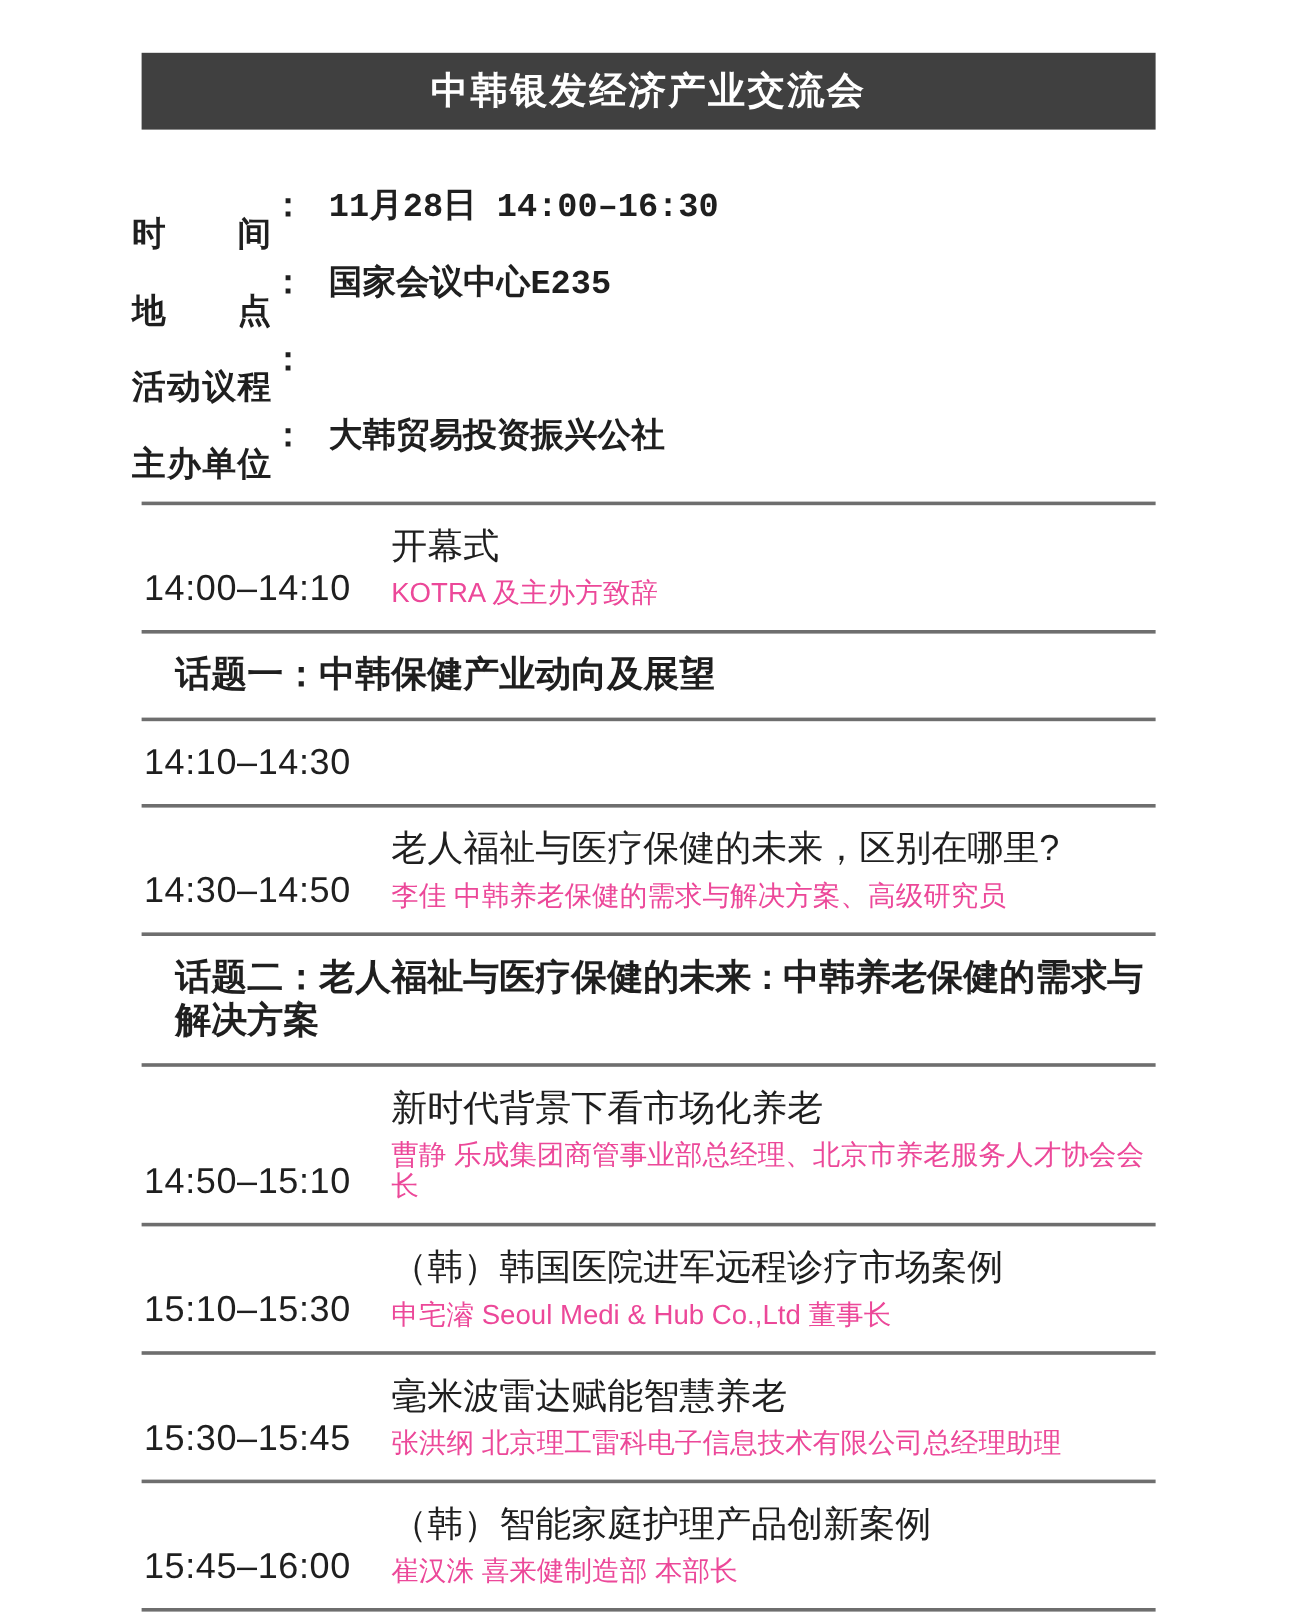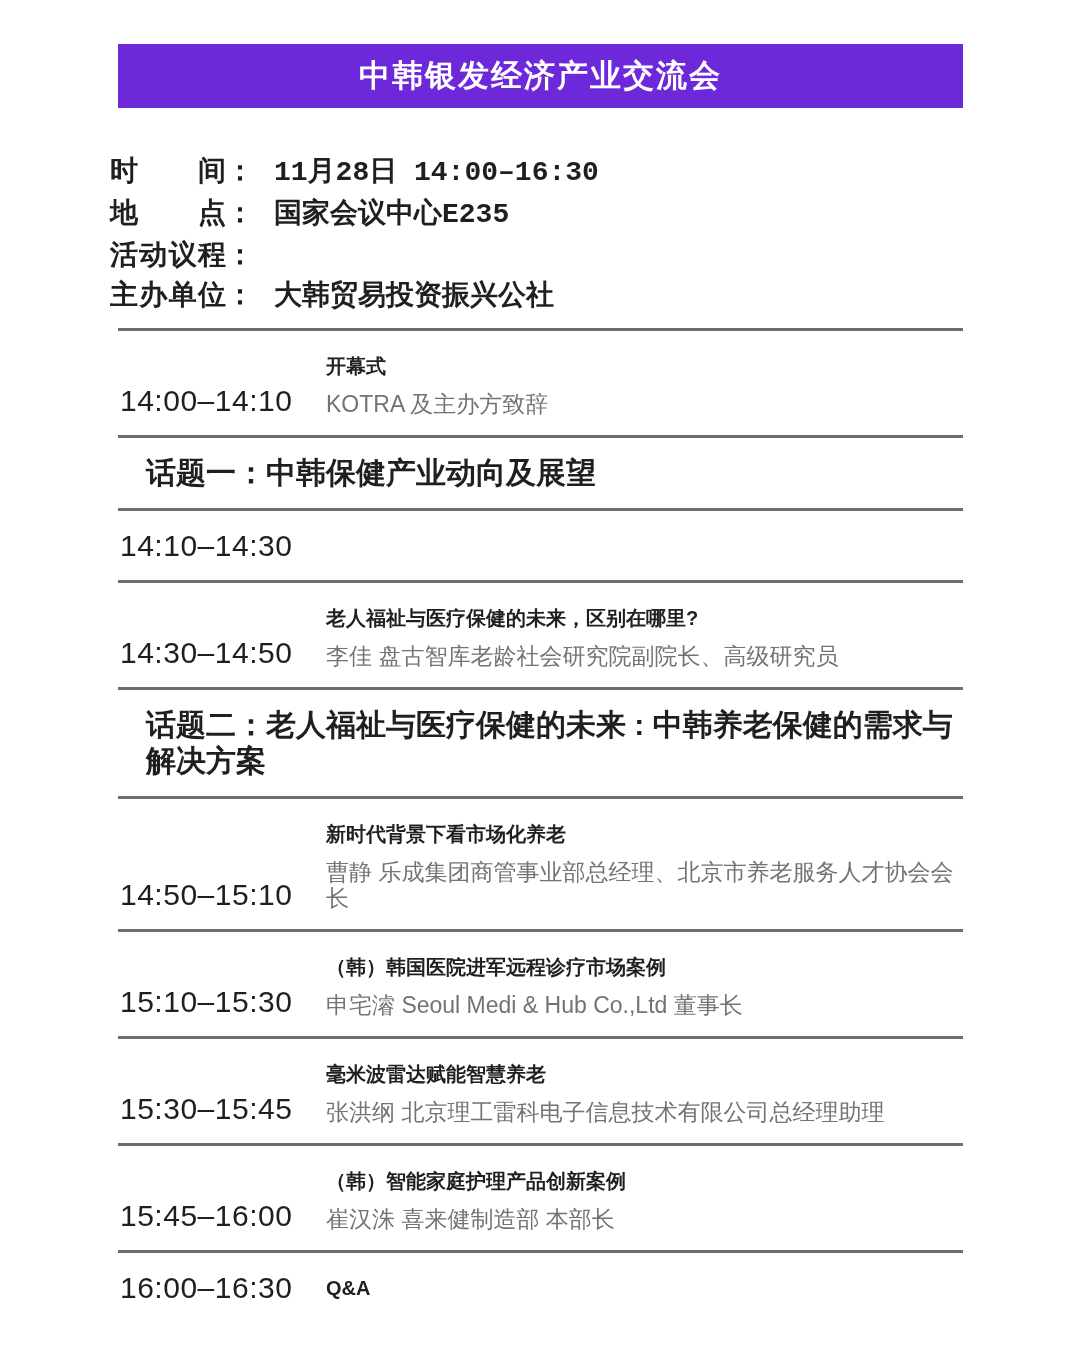--- a/index.html
+++ b/index.html
@@ -28,62 +28,63 @@
 
   
   .info { margin: 43px 0 0 110px; }
   .info-row { font-size: 28px; line-height: 40px; font-weight: bold; white-space: nowrap; }
   .info-label {
     display: inline-block;
     width: 116px;
     text-align: justify;
     text-align-last: justify;
     vertical-align: top;
+    margin-top: 24px;
   }
   .info-colon { display: inline-block; }
   .info-value { display: inline-block; margin-left: 20px; font-weight: bold; font-family: Liberation Mono, monospace; }
 
   
   .agenda { margin: 11px 0 0 118px; width: 845px; }
   .divider { height: 3px; background: #6e6e6e; }
 
   .row-session { display: flex; align-items: flex-end; padding: 19px 0 18px 2px; }
   .session-time {
     flex: 0 0 206px;
     font-size: 30px;
     line-height: 32px;
     letter-spacing: 0.5px;
   }
   .session-body { flex: 1; }
   .session-title {
-    font-size: 20px;
+    font-size: 30px;
     line-height: 32px;
-    font-weight: bold;
+    font-weight: normal;
   }
   .session-speaker {
     margin-top: 9px;
     font-size: 23px;
     line-height: 26px;
-    color: #737373;
+    color: #ec4899;
   }
   .session-speaker:empty { display: none; margin: 0; }
 
   .row-topic { padding: 17px 0 17px 2px; margin-left: 26px; }
   .topic-title {
     font-size: 30px;
     line-height: 36px;
     font-weight: bold;
   }
 </style>
 </head>
 <body>
 
 <div class="page">
 
-  <div class="banner" style="background: #6d28d9;">
+  <div class="banner" style="background: #404040;">
     <div class="banner-title">中韩银发经济产业交流会</div>
   </div>
 
   <div class="info">
     <div class="info-row">
       <span class="info-label">时间</span><span class="info-colon">：</span><span class="info-value">11月28日 14:00–16:30</span>
     </div>
     <div class="info-row">
       <span class="info-label">地点</span><span class="info-colon">：</span><span class="info-value">国家会议中心E235</span>
     </div>
@@ -118,21 +119,21 @@
     <div class="row-session">
       <div class="session-time">14:10–14:30</div>
     </div>
 
     <div class="divider"></div>
 
     <div class="row-session">
       <div class="session-time">14:30–14:50</div>
       <div class="session-body">
         <div class="session-title">老人福祉与医疗保健的未来，区别在哪里?</div>
-        <div class="session-speaker">李佳 盘古智库老龄社会研究院副院长、高级研究员</div>
+        <div class="session-speaker">李佳 中韩养老保健的需求与解决方案、高级研究员</div>
       </div>
     </div>
 
     <div class="divider"></div>
 
     <div class="row-topic">
       <div class="topic-title">话题二：老人福祉与医疗保健的未来 : 中韩养老保健的需求与解决方案</div>
     </div>
 
     <div class="divider"></div>

